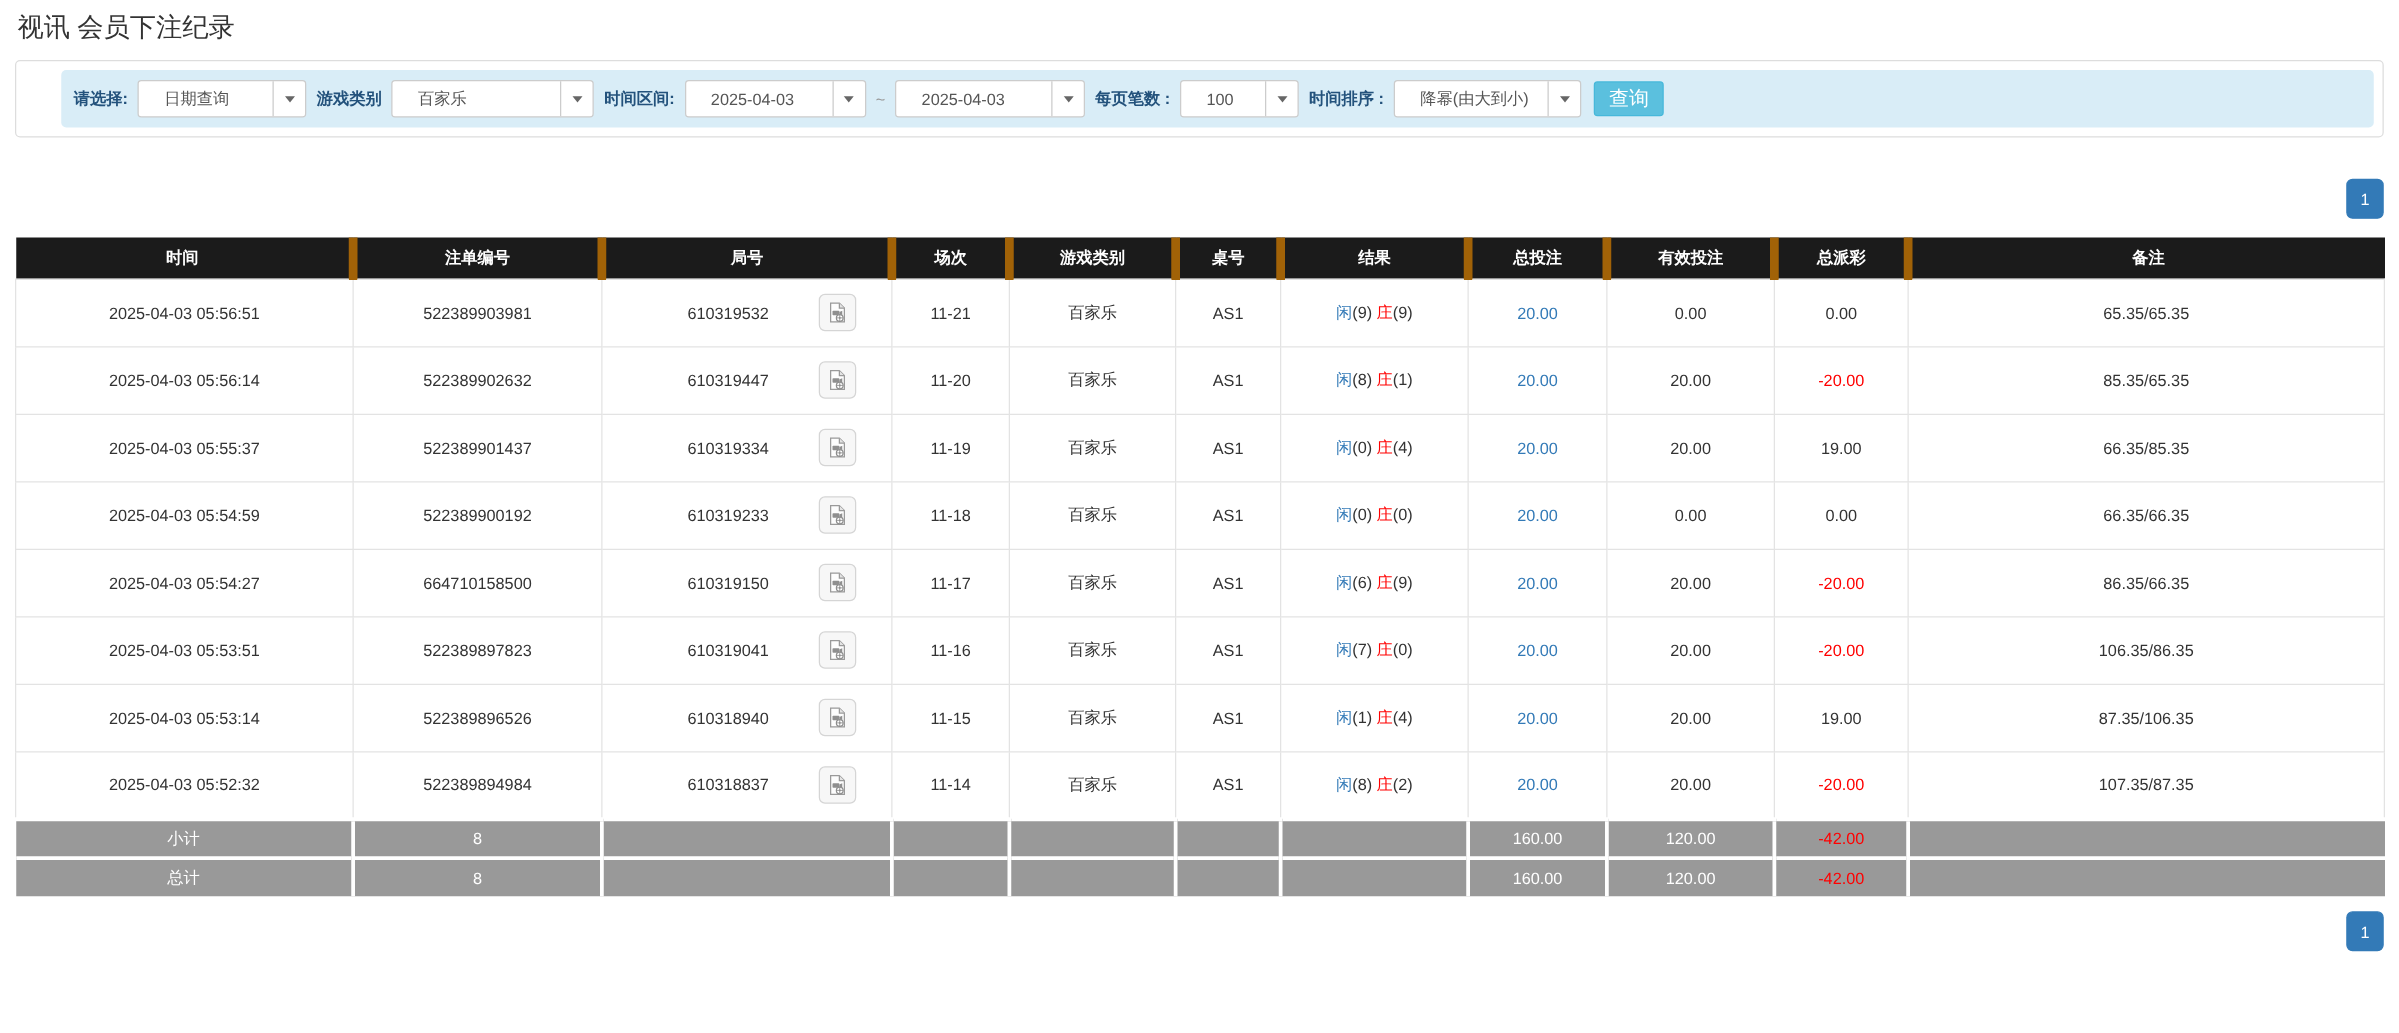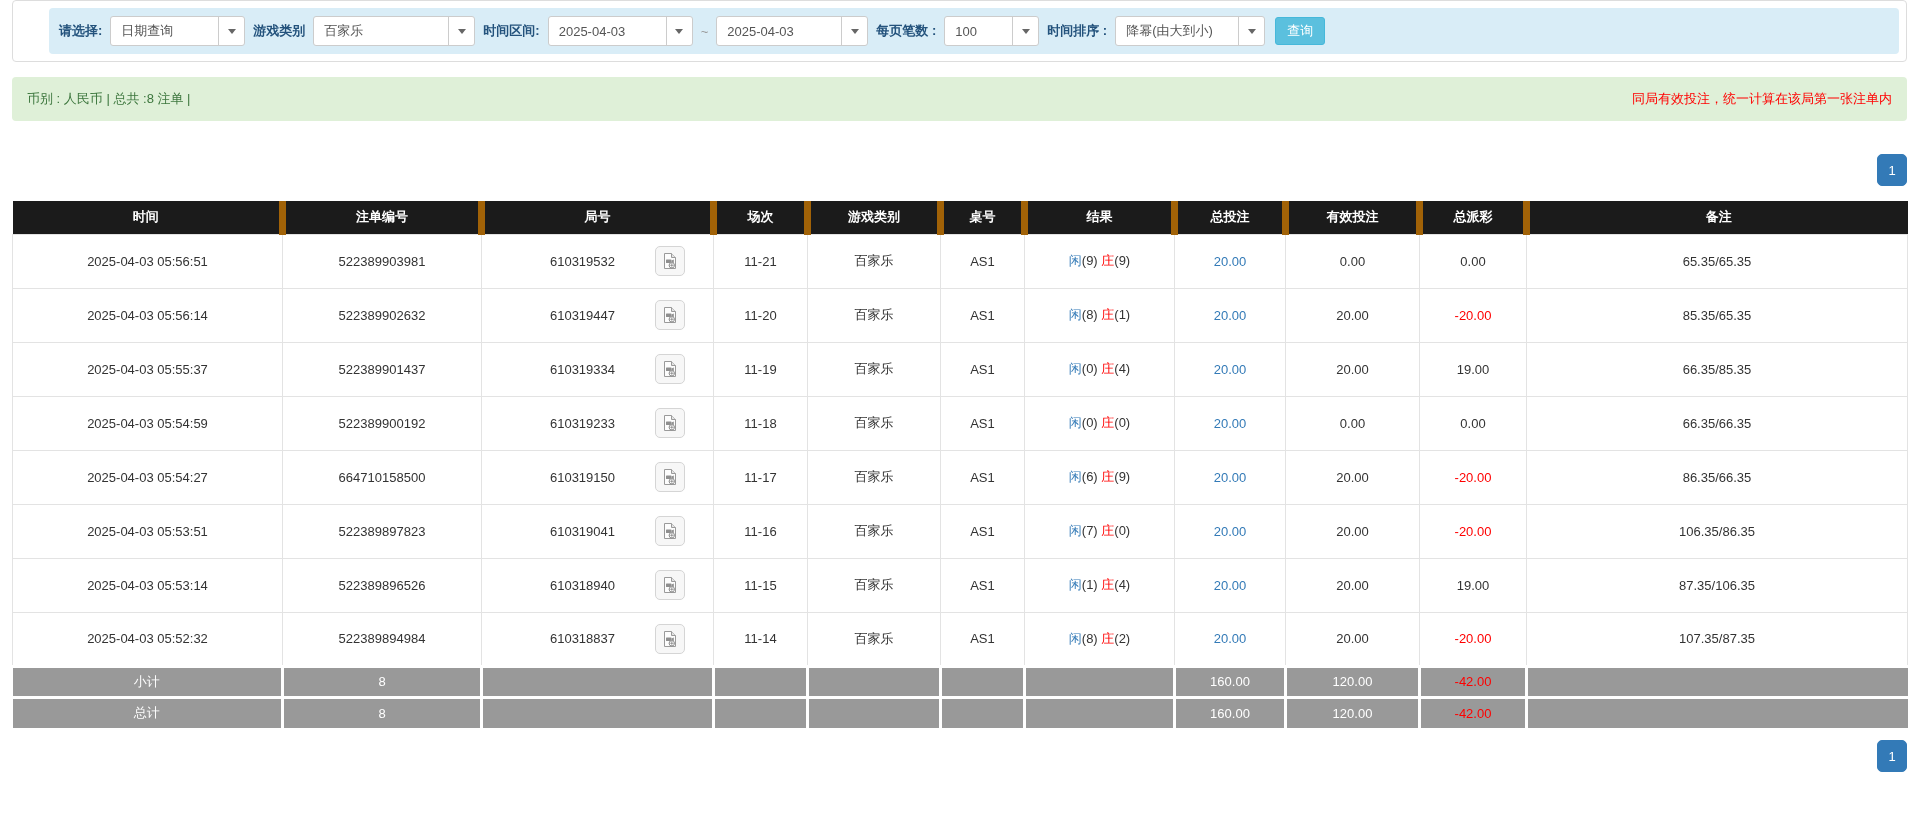--- a/index.html
+++ b/index.html
@@ -8,26 +8,26 @@
     width: 1919px; height: 826px; overflow: hidden;
     background: #fff; color: #333;
     font-family: "Liberation Sans", sans-serif;
   }
   .title { font-size: 21px; font-weight: normal; color: #333; margin: 8px 0 12px 14px; }
 
   .filter-panel { margin: 0 12px; border: 1px solid #ddd; border-radius: 4px; padding: 7px; background: #fff; }
   .filter-bar { background: #d9edf7; border-radius: 4px; padding: 8px 10px; display: flex; align-items: center; gap: 8px; font-size: 13px; margin-left: 29px; }
   .flabel { color: #23527c; font-weight: bold; white-space: nowrap; }
   .dd { background: #fff; border: 1px solid #ccc; border-radius: 3px; height: 30px; display: flex; align-items: center; color: #555; cursor: pointer; flex: none; }
-  .dd-value { flex: 1; padding: 0 10px; white-space: nowrap; overflow: hidden; text-align: left; }
+  .dd-value { flex: 1; padding: 0 20px; white-space: nowrap; overflow: hidden; text-align: left; }
   .dd-caret { width: 26px; align-self: stretch; border-left: 1px solid #ccc; display: flex; align-items: center; justify-content: center; }
   .dd-caret i { width: 0; height: 0; border-left: 4px solid transparent; border-right: 4px solid transparent; border-top: 5px solid #666; }
   .w135{width:135px}.w162{width:162px}.w145{width:145px}.w152{width:152px}.w95{width:95px}.w150{width:150px}
   .tilde { color: #999; }
-  .search-btn { background: #5bc0de; border: 1px solid #46b8da; color: #fff; border-radius: 3px; height: 28px; padding: 0 11px; font-size: 13px; cursor: pointer; margin-left: 2px; font-family: Liberation Serif, serif; }
+  .search-btn { background: #5bc0de; border: 1px solid #46b8da; color: #fff; border-radius: 3px; height: 28px; padding: 0 11px; font-size: 16px; cursor: pointer; margin-left: 2px; font-family: Liberation Serif, serif; }
 
   .alert { margin: 15px 12px 0; background: #dff0d8; border-radius: 4px; padding: 13px 15px; display: flex; justify-content: space-between; align-items: center; font-size: 13px; }
   .alert-left { color: #3c763d; }
   .alert-right { color: #f00; }
 
   .pager { display: flex; justify-content: flex-end; margin: 0 12px; }
   .pager.top { margin-top: 33px; margin-bottom: 15px; }
   .pager.bottom { margin-top: 12px; }
   .page-btn { background: #337ab7; border: 1px solid #337ab7; color: #fff; min-width: 30px; height: 32px; border-radius: 5px; display: flex; align-items: center; justify-content: center; font-size: 13px; cursor: pointer; }
 
@@ -43,20 +43,21 @@
   .neg { color: #f00; }
   .sum-row td { background: #999; color: #fff; border: none; border-left: 3px solid #fff; border-top: 3px solid #fff; height: 31px; }
   .sum-row td:first-child { border-left: none; }
   .sum-row td.neg { color: #f00; }
 </style>
 </head>
 <body>
 
 <div class="page">
 
+  <h1 class="title">视讯 会员下注纪录</h1>
 
   <div class="filter-panel">
     <div class="filter-bar">
       <span class="flabel">请选择:</span>
       <div class="dd w135">
         <span class="dd-value">日期查询</span>
         <span class="dd-caret">
             <i></i>
           </span>
       </div>
@@ -97,24 +98,20 @@
         <span class="dd-value">降幂(由大到小)</span>
         <span class="dd-caret">
             <i></i>
           </span>
       </div>
 
       <button class="search-btn">查询</button>
     </div>
   </div>
 
-  <div class="alert">
-    <span class="alert-left">币别 : 人民币 | 总共 :8 注单 |</span>
-    <span class="alert-right">同局有效投注，统一计算在该局第一张注单内</span>
-  </div>
 
   <div class="pager top">
     <span class="page-btn">1</span>
   </div>
 
   <table>
     <colgroup>
       <col style="width:270px">
         <col style="width:199px">
         <col style="width:232px">

